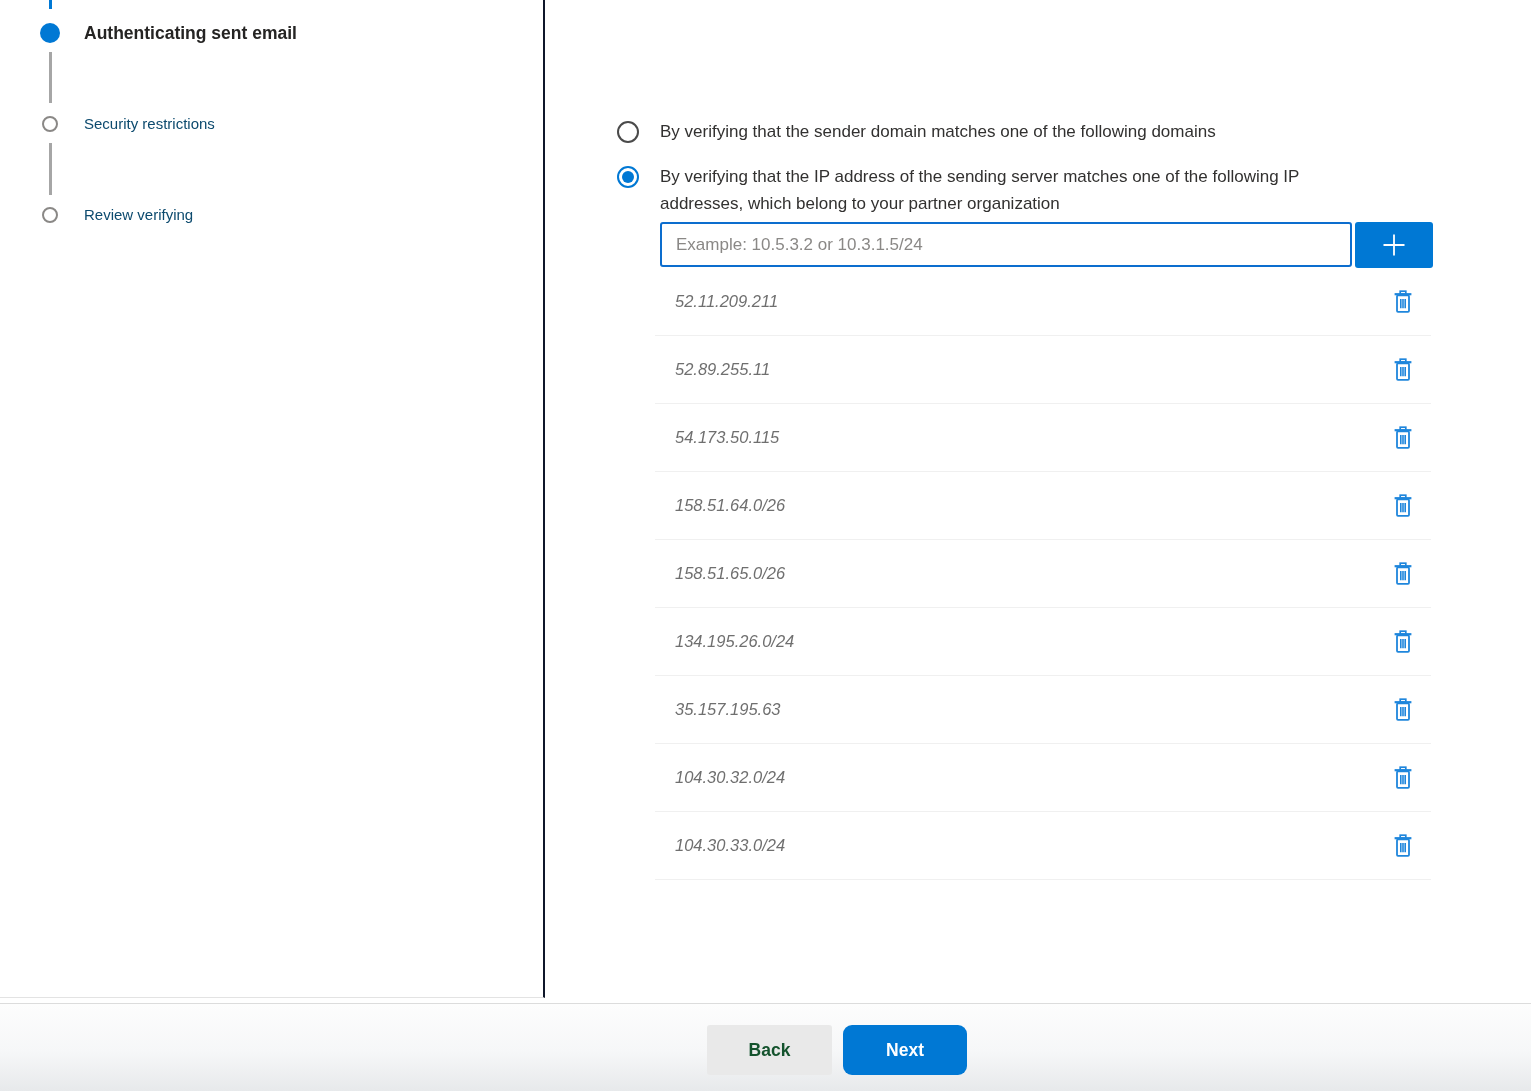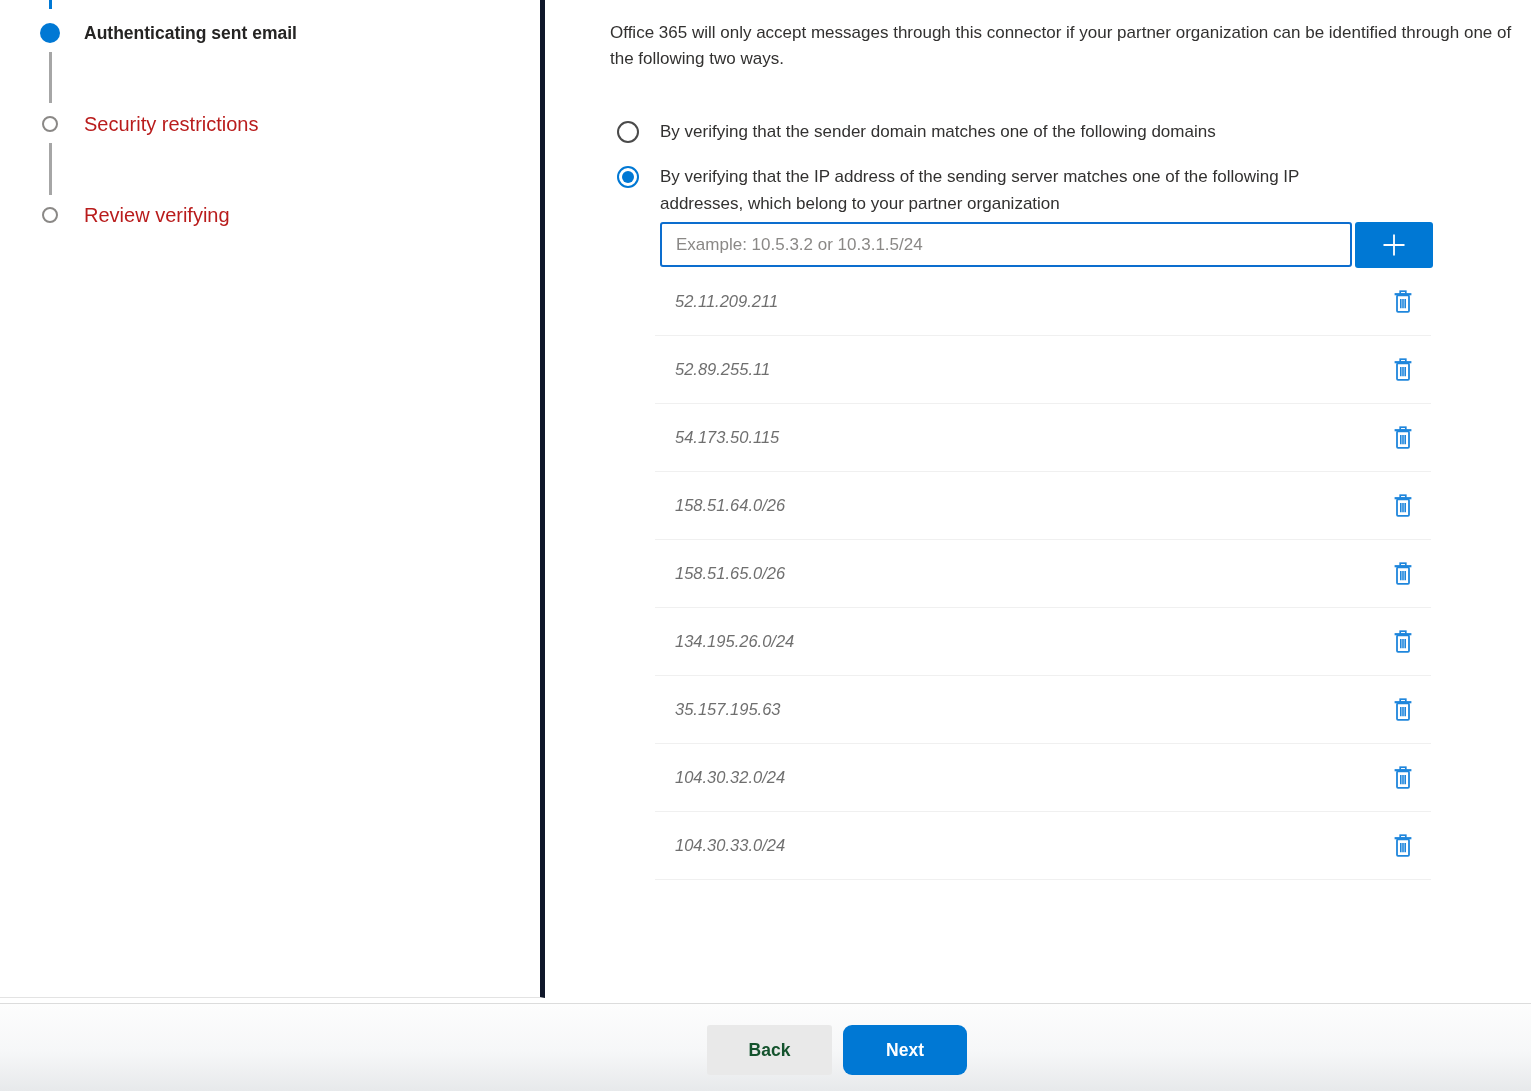--- a/index.html
+++ b/index.html
@@ -3,30 +3,30 @@
 <meta charset="utf-8">
 <style>
   * { margin:0; padding:0; box-sizing:border-box; }
   html,body { width:1531px; height:1091px; overflow:hidden; background:#fff;
               font-family:"Liberation Sans", sans-serif; color:#323130; }
 
   .wizard-body { position:relative; width:1531px; height:1003px; }
 
   
   .stepper { position:absolute; left:0; top:0; width:545px; height:998px;
-             border-right:5px solid #0f172a; border-bottom:1px solid #e3e3e3; background:#fff; }
+             border-right:2px solid #0f172a; border-bottom:1px solid #e3e3e3; background:#fff; }
   .seg { position:absolute; left:49px; width:3px; background:#a6a6a6; }
   .seg-top { top:0; height:9px; background:#0078d4; }
   .seg-1 { top:52px; height:51px; }
   .seg-2 { top:143px; height:52px; }
   .step-circle { position:absolute; border-radius:50%; background:#fff; }
   .step-circle.active { left:40px; top:23px; width:20px; height:20px; background:#0078d4; }
   .step-circle.idle-1 { left:42px; top:116px; width:16px; height:16px; border:2px solid #8a8886; }
   .step-circle.idle-2 { left:42px; top:207px; width:16px; height:16px; border:2px solid #8a8886; }
-  .step-label { position:absolute; left:84px; font-size:20px; line-height:22px; color:#b91c1c; white-space:nowrap; }
+  .step-label { position:absolute; left:84px; font-size:15px; line-height:22px; color:#0c4a6e; white-space:nowrap; }
   .step-label.active { top:22px; font-weight:bold; font-size:17.5px; color:#252423; }
   .step-label.idle-1 { top:113px; }
   .step-label.idle-2 { top:204px; }
 
   
   .content { position:absolute; left:546px; top:0; right:0; height:1003px; background:#fff; }
   .intro { position:absolute; left:64px; top:20px; width:918px;
            font-size:17px; line-height:26px; color:#323130; }
 
   .radio-row { position:absolute; display:flex; }
@@ -77,21 +77,20 @@
     <div class="step-label active">Authenticating sent email</div>
     <div class="seg seg-1"></div>
     <div class="step-circle idle-1"></div>
     <div class="step-label idle-1">Security restrictions</div>
     <div class="seg seg-2"></div>
     <div class="step-circle idle-2"></div>
     <div class="step-label idle-2">Review verifying</div>
   </nav>
 
   <section class="content">
-    <p class="intro">Office 365 will only accept messages through this connector if your partner organization can be identified through one of the following two ways.</p>
 
     <div class="radio-row first">
       <span class="radio-outer">
         <span class="radio-dot"></span>
       </span>
       <label class="radio-label">By verifying that the sender domain matches one of the following domains</label>
     </div>
 
     <div class="radio-row second">
       <span class="radio-outer checked">

